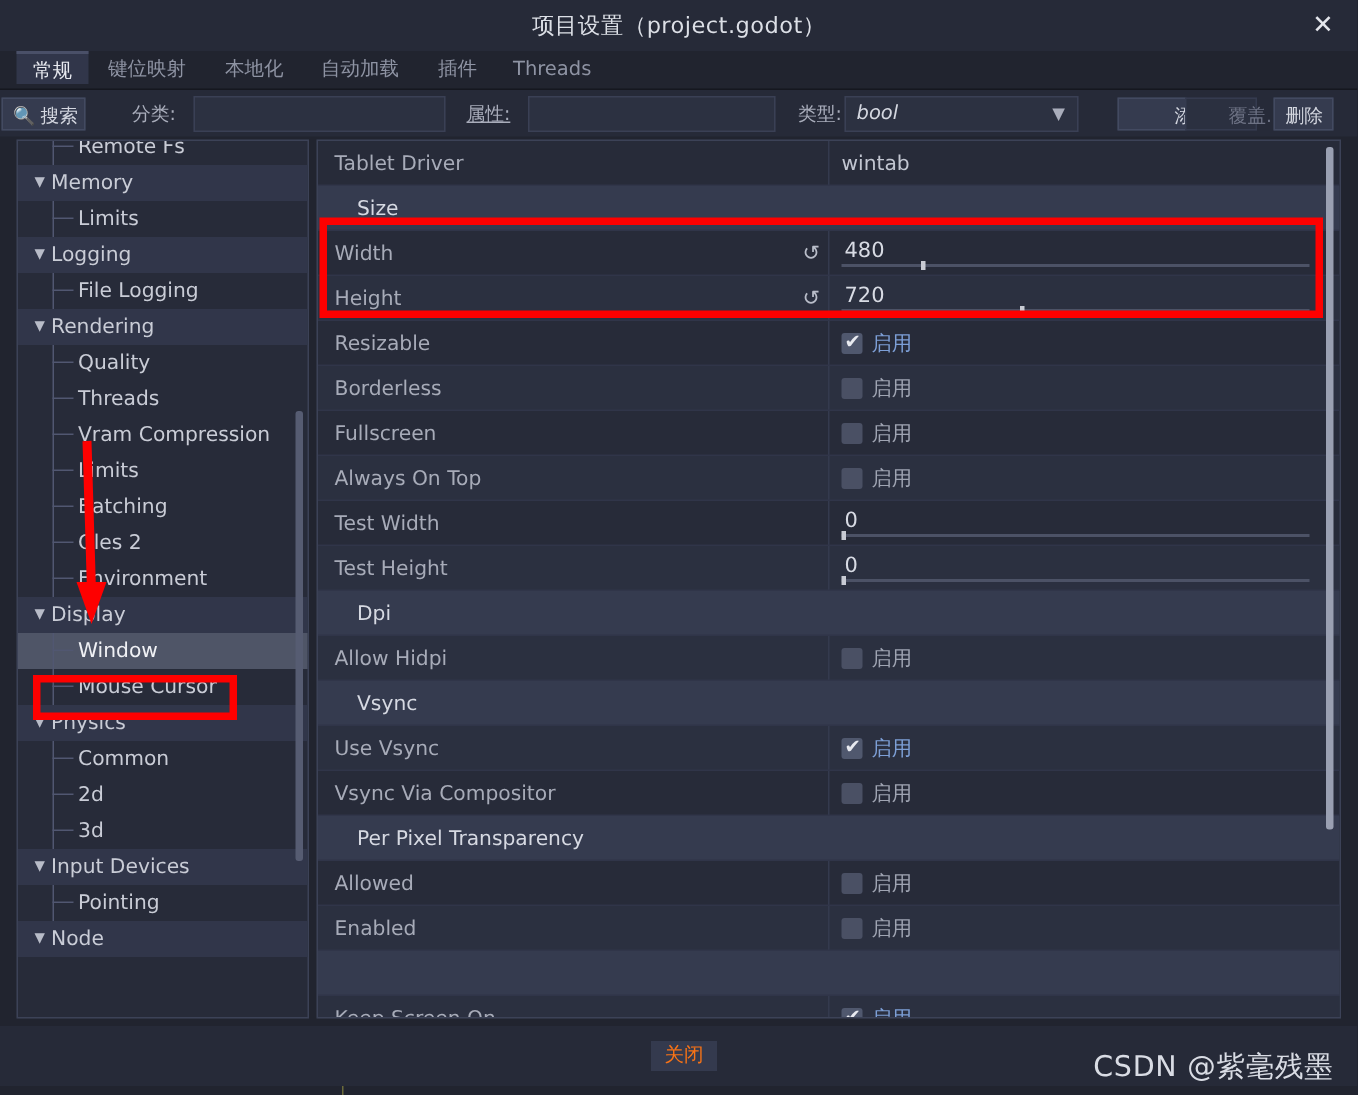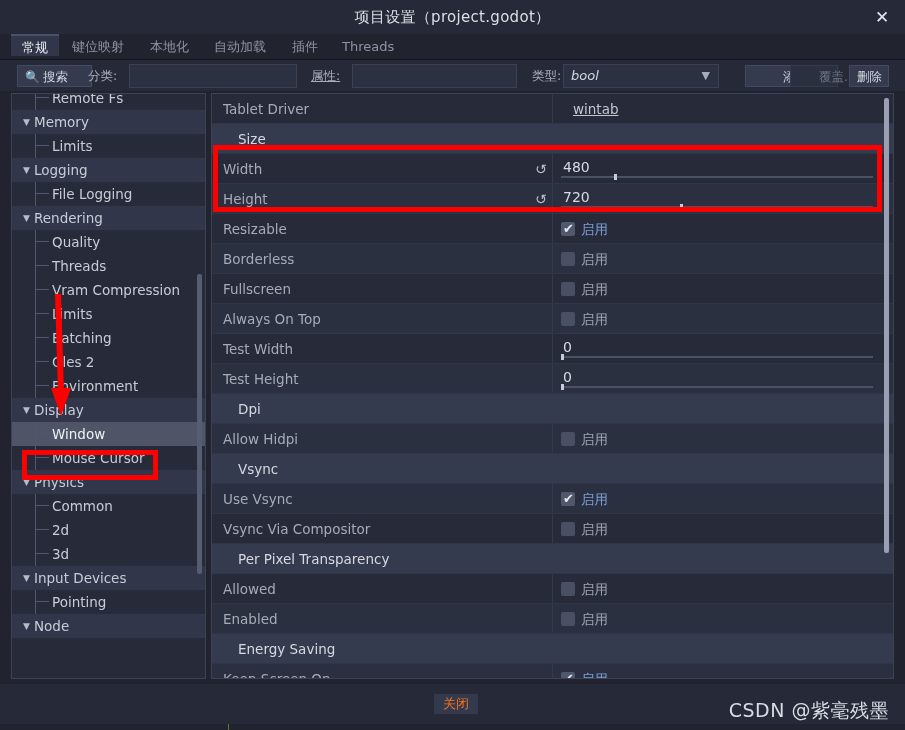--- a/index.html
+++ b/index.html
@@ -135,21 +135,21 @@
   }
   .vdiv {
     position: absolute; left: 340px; top: 0; width: 1px; height: 30px;
     background: #343a4e;
   }
 
   .pval {
     position: absolute; left: 341px; top: 0; height: 30px;
     width: 330px; line-height: 30px; font-size: 13.5px; color: #c2c6d1;
   }
-  .pval .txt { position: absolute; left: 20px; top: 0; line-height: 30px; text-decoration: underline; }
+  .pval .txt { position: absolute; left: 8px; top: 0; line-height: 30px; }
 
   
   .cb-box {
     position: absolute; left: 8px; top: 8px; width: 14px; height: 14px;
     background: #4a5064; border-radius: 2px;
   }
   .cb-box.on { background: #50586e; }
   .cb-check {
     position: absolute; left: 10px; top: 7px;
     color: #e8eaf0; font-size: 13px; line-height: 16px;
@@ -220,21 +220,21 @@
   <div class="tabstrip" id="tabstrip">
       <div class="tab active" style="left: 11px;">常规</div>
       <div class="tab" style="left: 61px;">键位映射</div>
       <div class="tab" style="left: 139px;">本地化</div>
       <div class="tab" style="left: 203px;">自动加载</div>
       <div class="tab" style="left: 281px;">插件</div>
       <div class="tab" style="left: 331px;">Threads</div>
     </div>
 
   <div class="filterbar">
-    <div class="fb-btn" style="left:17px;width:75px;">
+    <div class="fb-btn" style="left:1px;width:56px;">
       <span class="search-ico">🔍</span><span>搜索</span>
     </div>
     <div class="fb-label" style="left:88px;">分类:</div>
     <div class="fb-input" style="left:129px;width:168px;"></div>
     <div class="fb-label" style="left:311px;text-decoration:underline;">属性:</div>
     <div class="fb-input" style="left:352px;width:165px;"></div>
     <div class="fb-label" style="left:532px;">类型:</div>
     <div class="fb-select" style="left:563px;width:156px;font-style:italic;">
       <span>bool</span>
       <span class="chev">▼</span>
@@ -503,21 +503,20 @@
         <div class="prow alt">
           <div class="pname">Enabled</div>
           <div class="vdiv"></div>
           <div class="pval">
             <span class="cb-box"></span>
             <span class="cb-lbl">启用</span>
           </div>
           <div class="sep"></div>
         </div>
         <div class="prow section">
-          <div class="pname">Energy Saving</div>
           <div class="sep"></div>
         </div>
         <div class="prow alt">
           <div class="pname">Keep Screen On</div>
           <div class="vdiv"></div>
           <div class="pval">
             <span class="cb-box on"></span>
             <span class="cb-check">✔</span>
             <span class="cb-lbl on">启用</span>
           </div>

